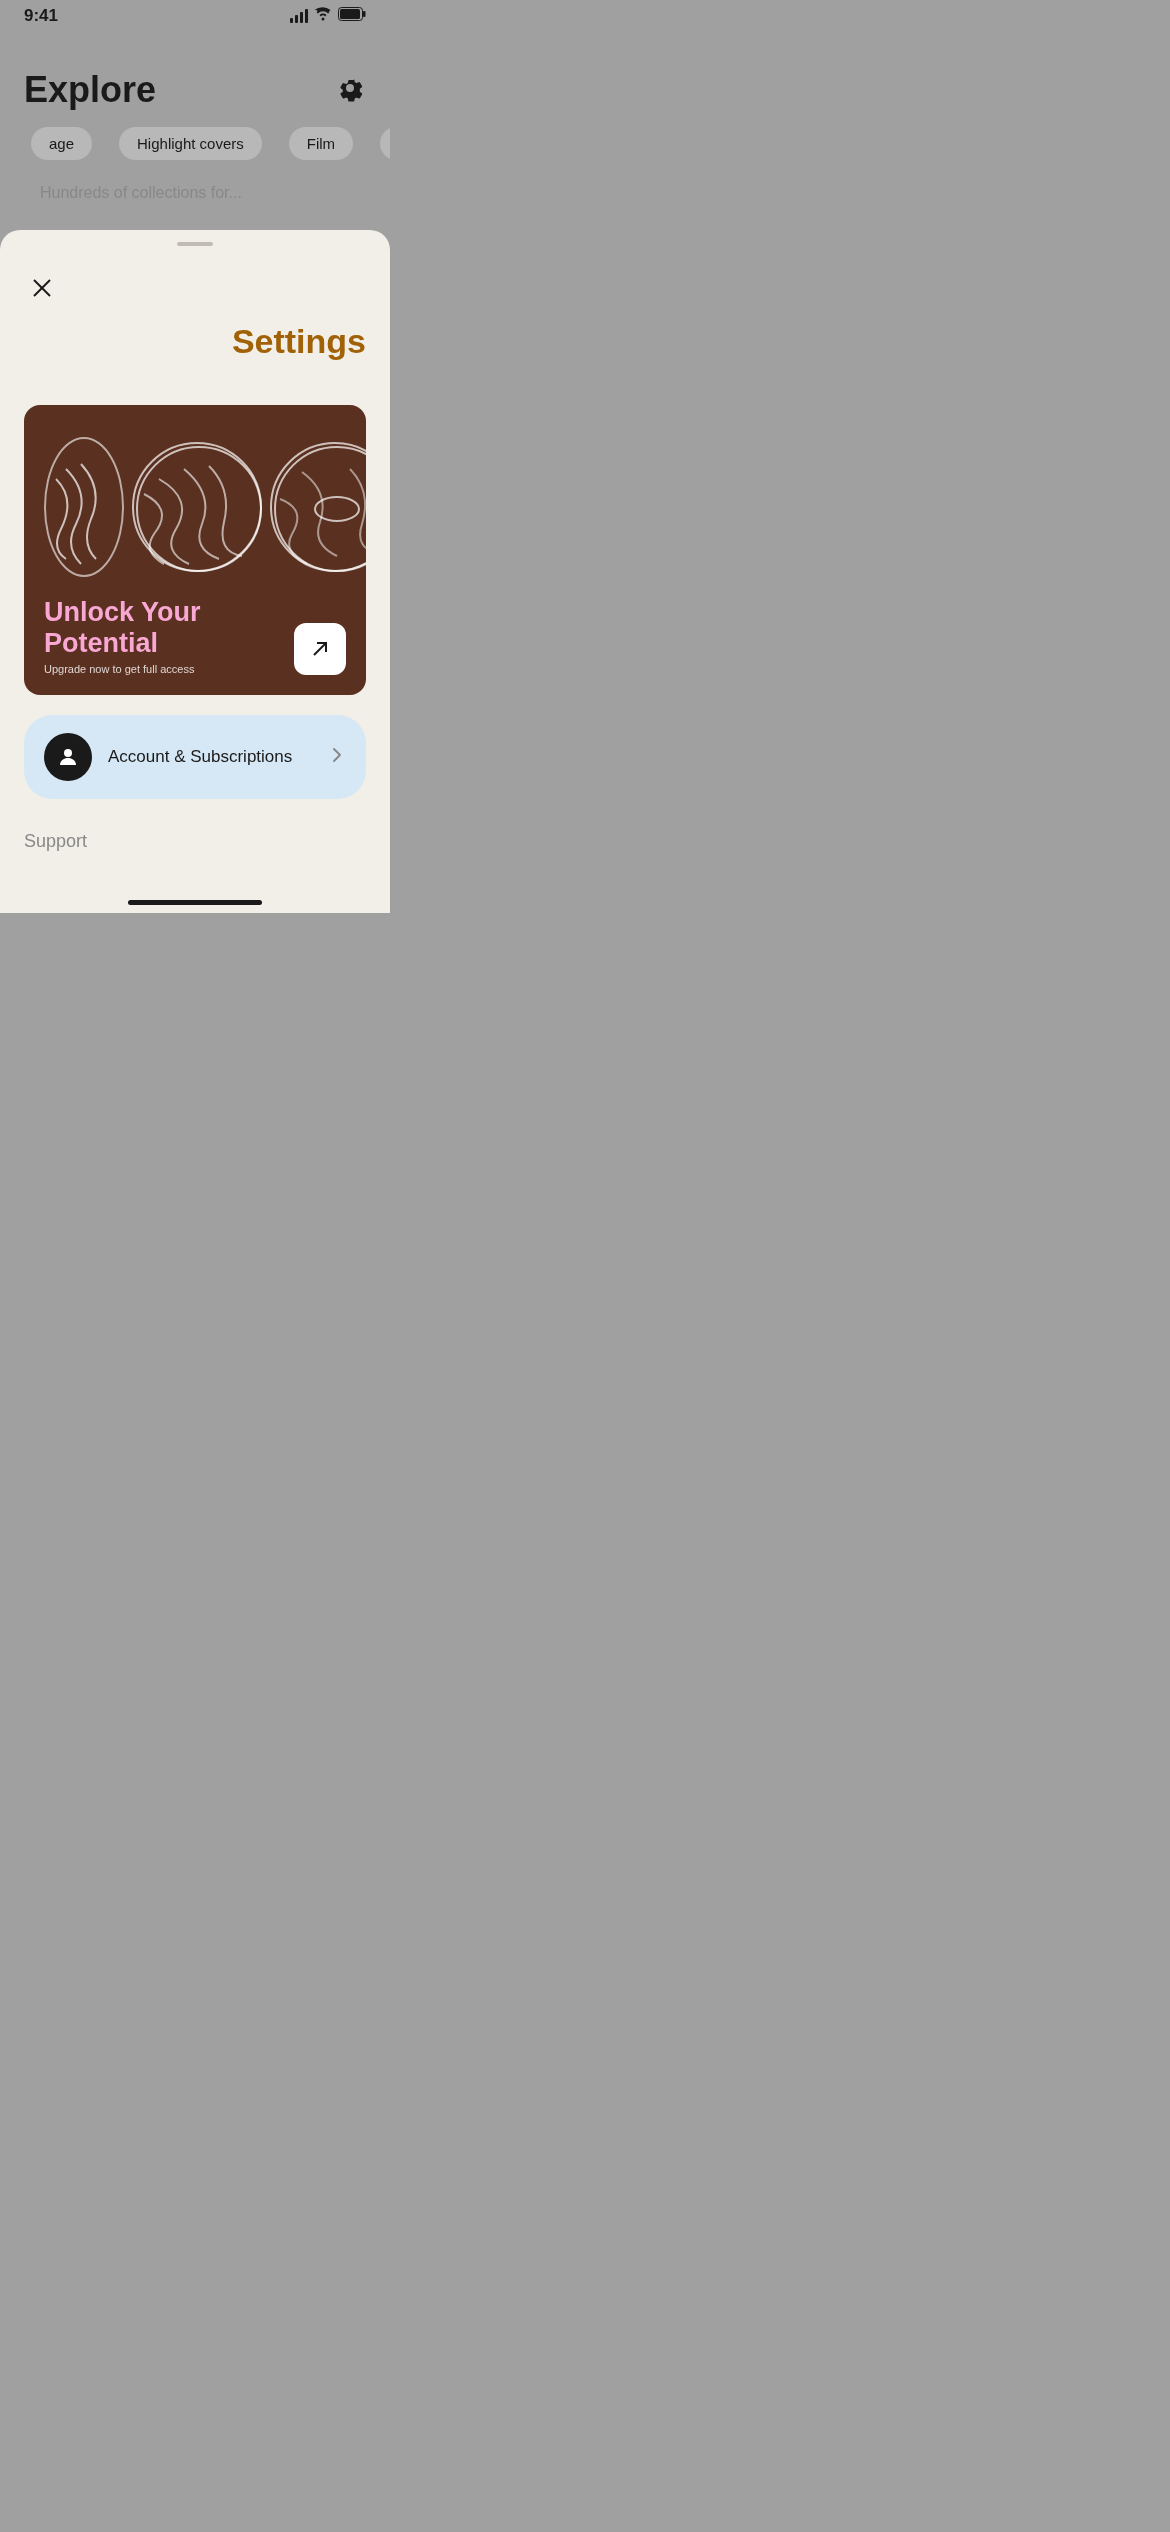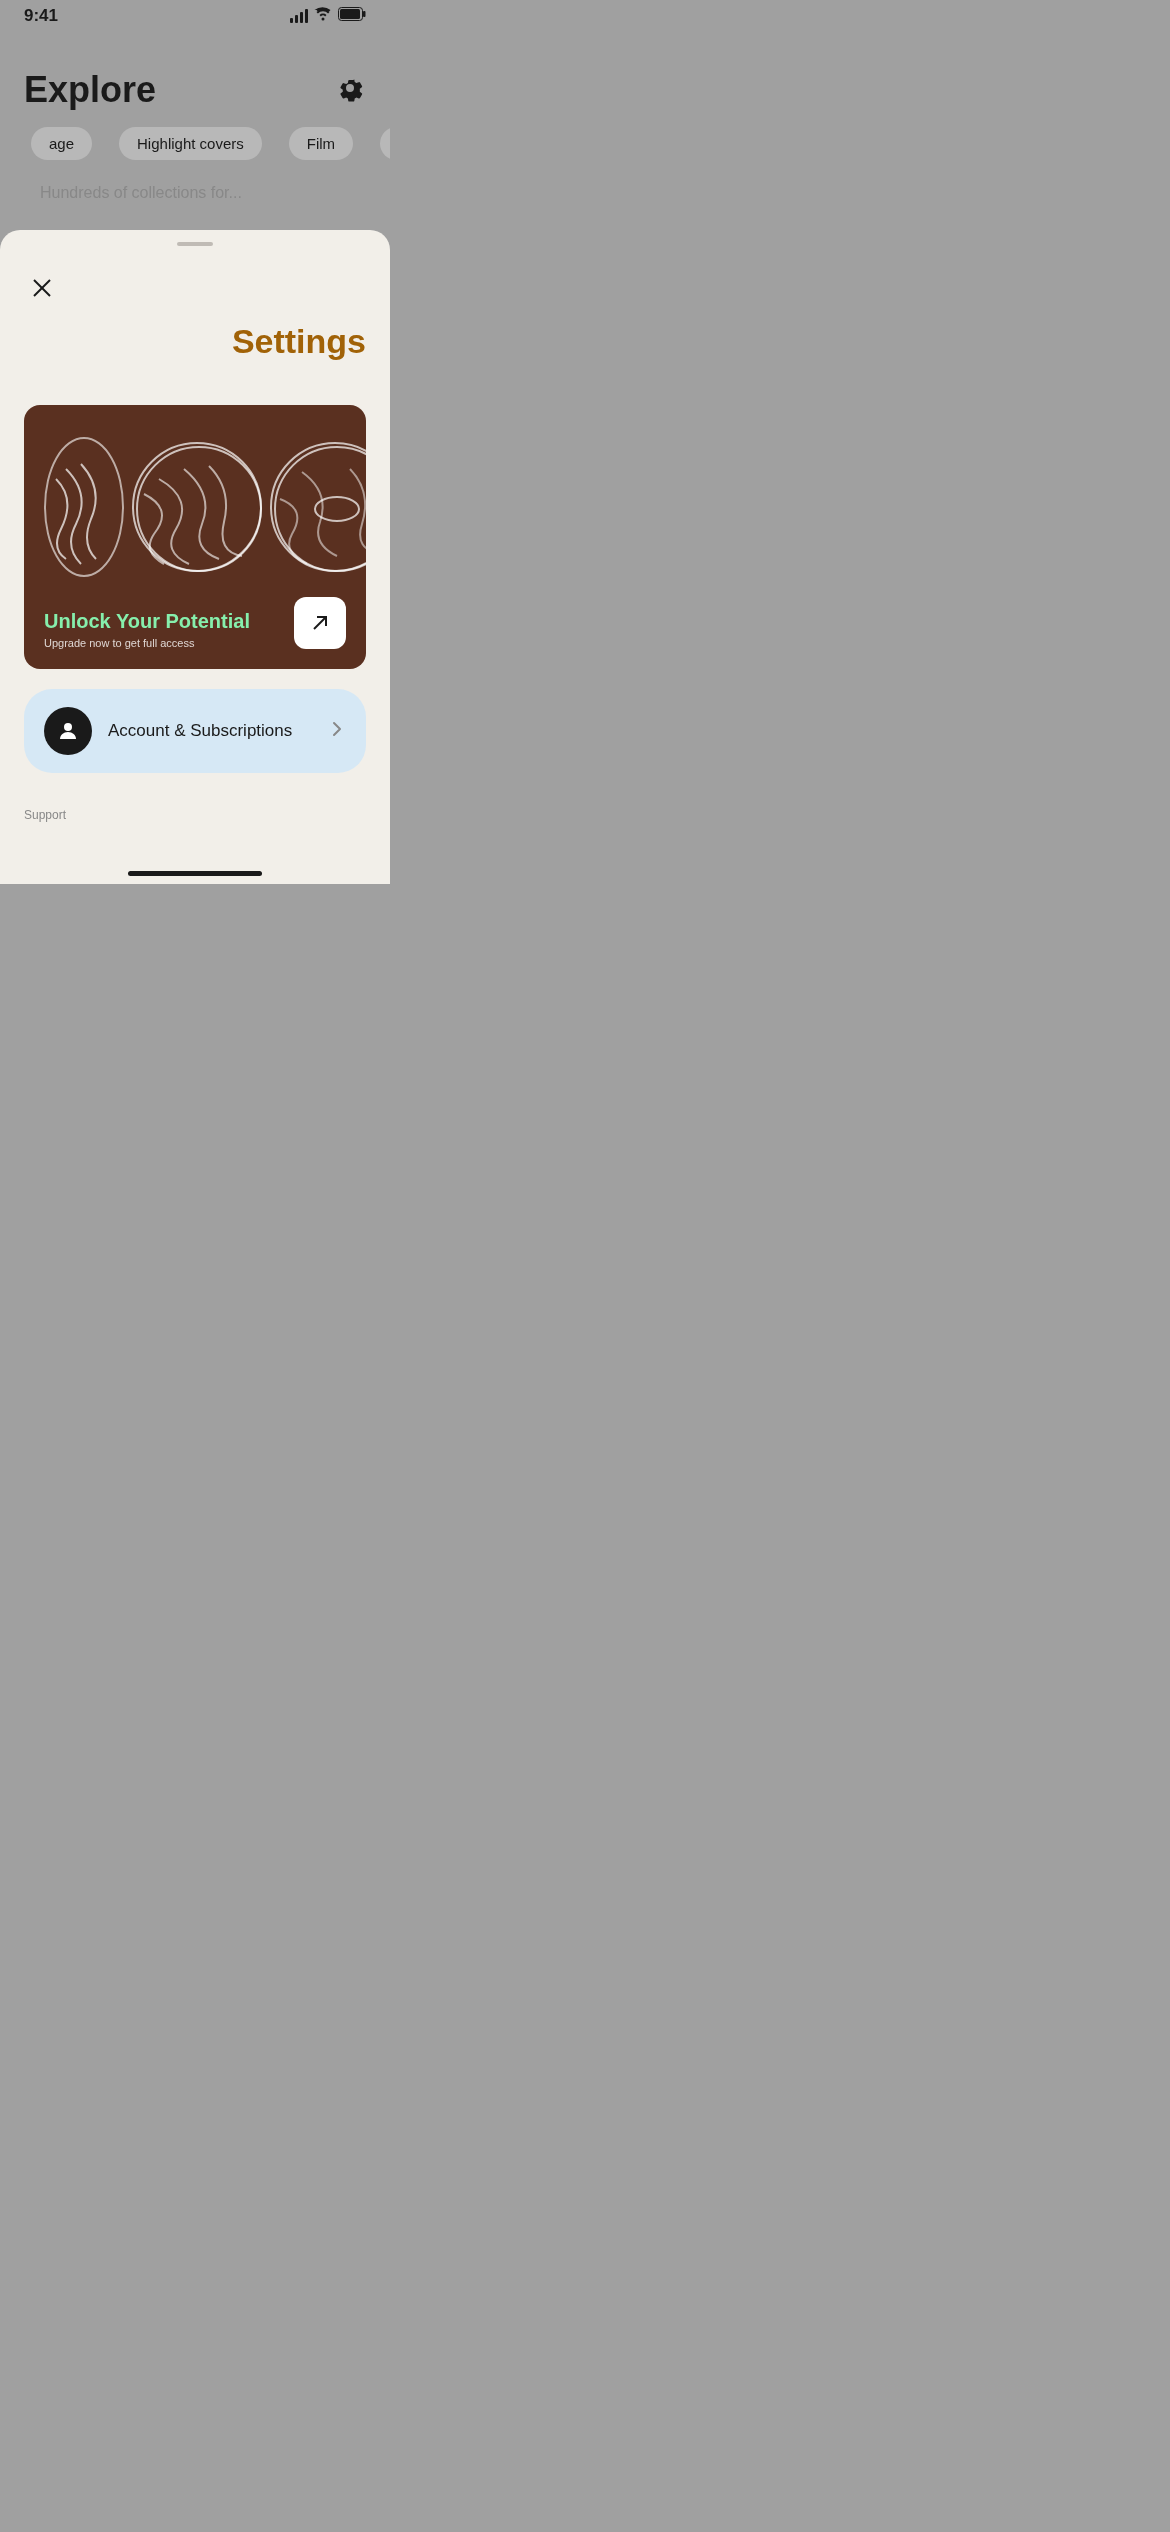--- a/index.html
+++ b/index.html
@@ -166,23 +166,23 @@
 
     .promo-bottom {
       display: flex;
       justify-content: space-between;
       align-items: flex-end;
       padding: 0 20px 20px;
     }
 
     .promo-text-block {}
     .promo-heading {
-      font-size: 20px;
+      font-size: 27px;
       font-weight: 700;
-      color: #86efac;
+      color: #f9a8d4;
       margin-bottom: 4px;
     }
     .promo-subtext {
       font-size: 11px;
       color: rgba(255,255,255,0.8);
     }
 
     .promo-arrow-btn {
       width: 52px;
       height: 52px;
@@ -237,21 +237,21 @@
       width: 18px;
       height: 18px;
       stroke: #888;
       stroke-width: 2;
       fill: none;
     }
 
     
     .support-section {}
     .support-label {
-      font-size: 12px;
+      font-size: 18px;
       color: #888;
       margin-bottom: 0;
     }
 
     
     .home-indicator {
       display: flex;
       justify-content: center;
       padding: 8px 0 8px;
       background: #f2efe9;

